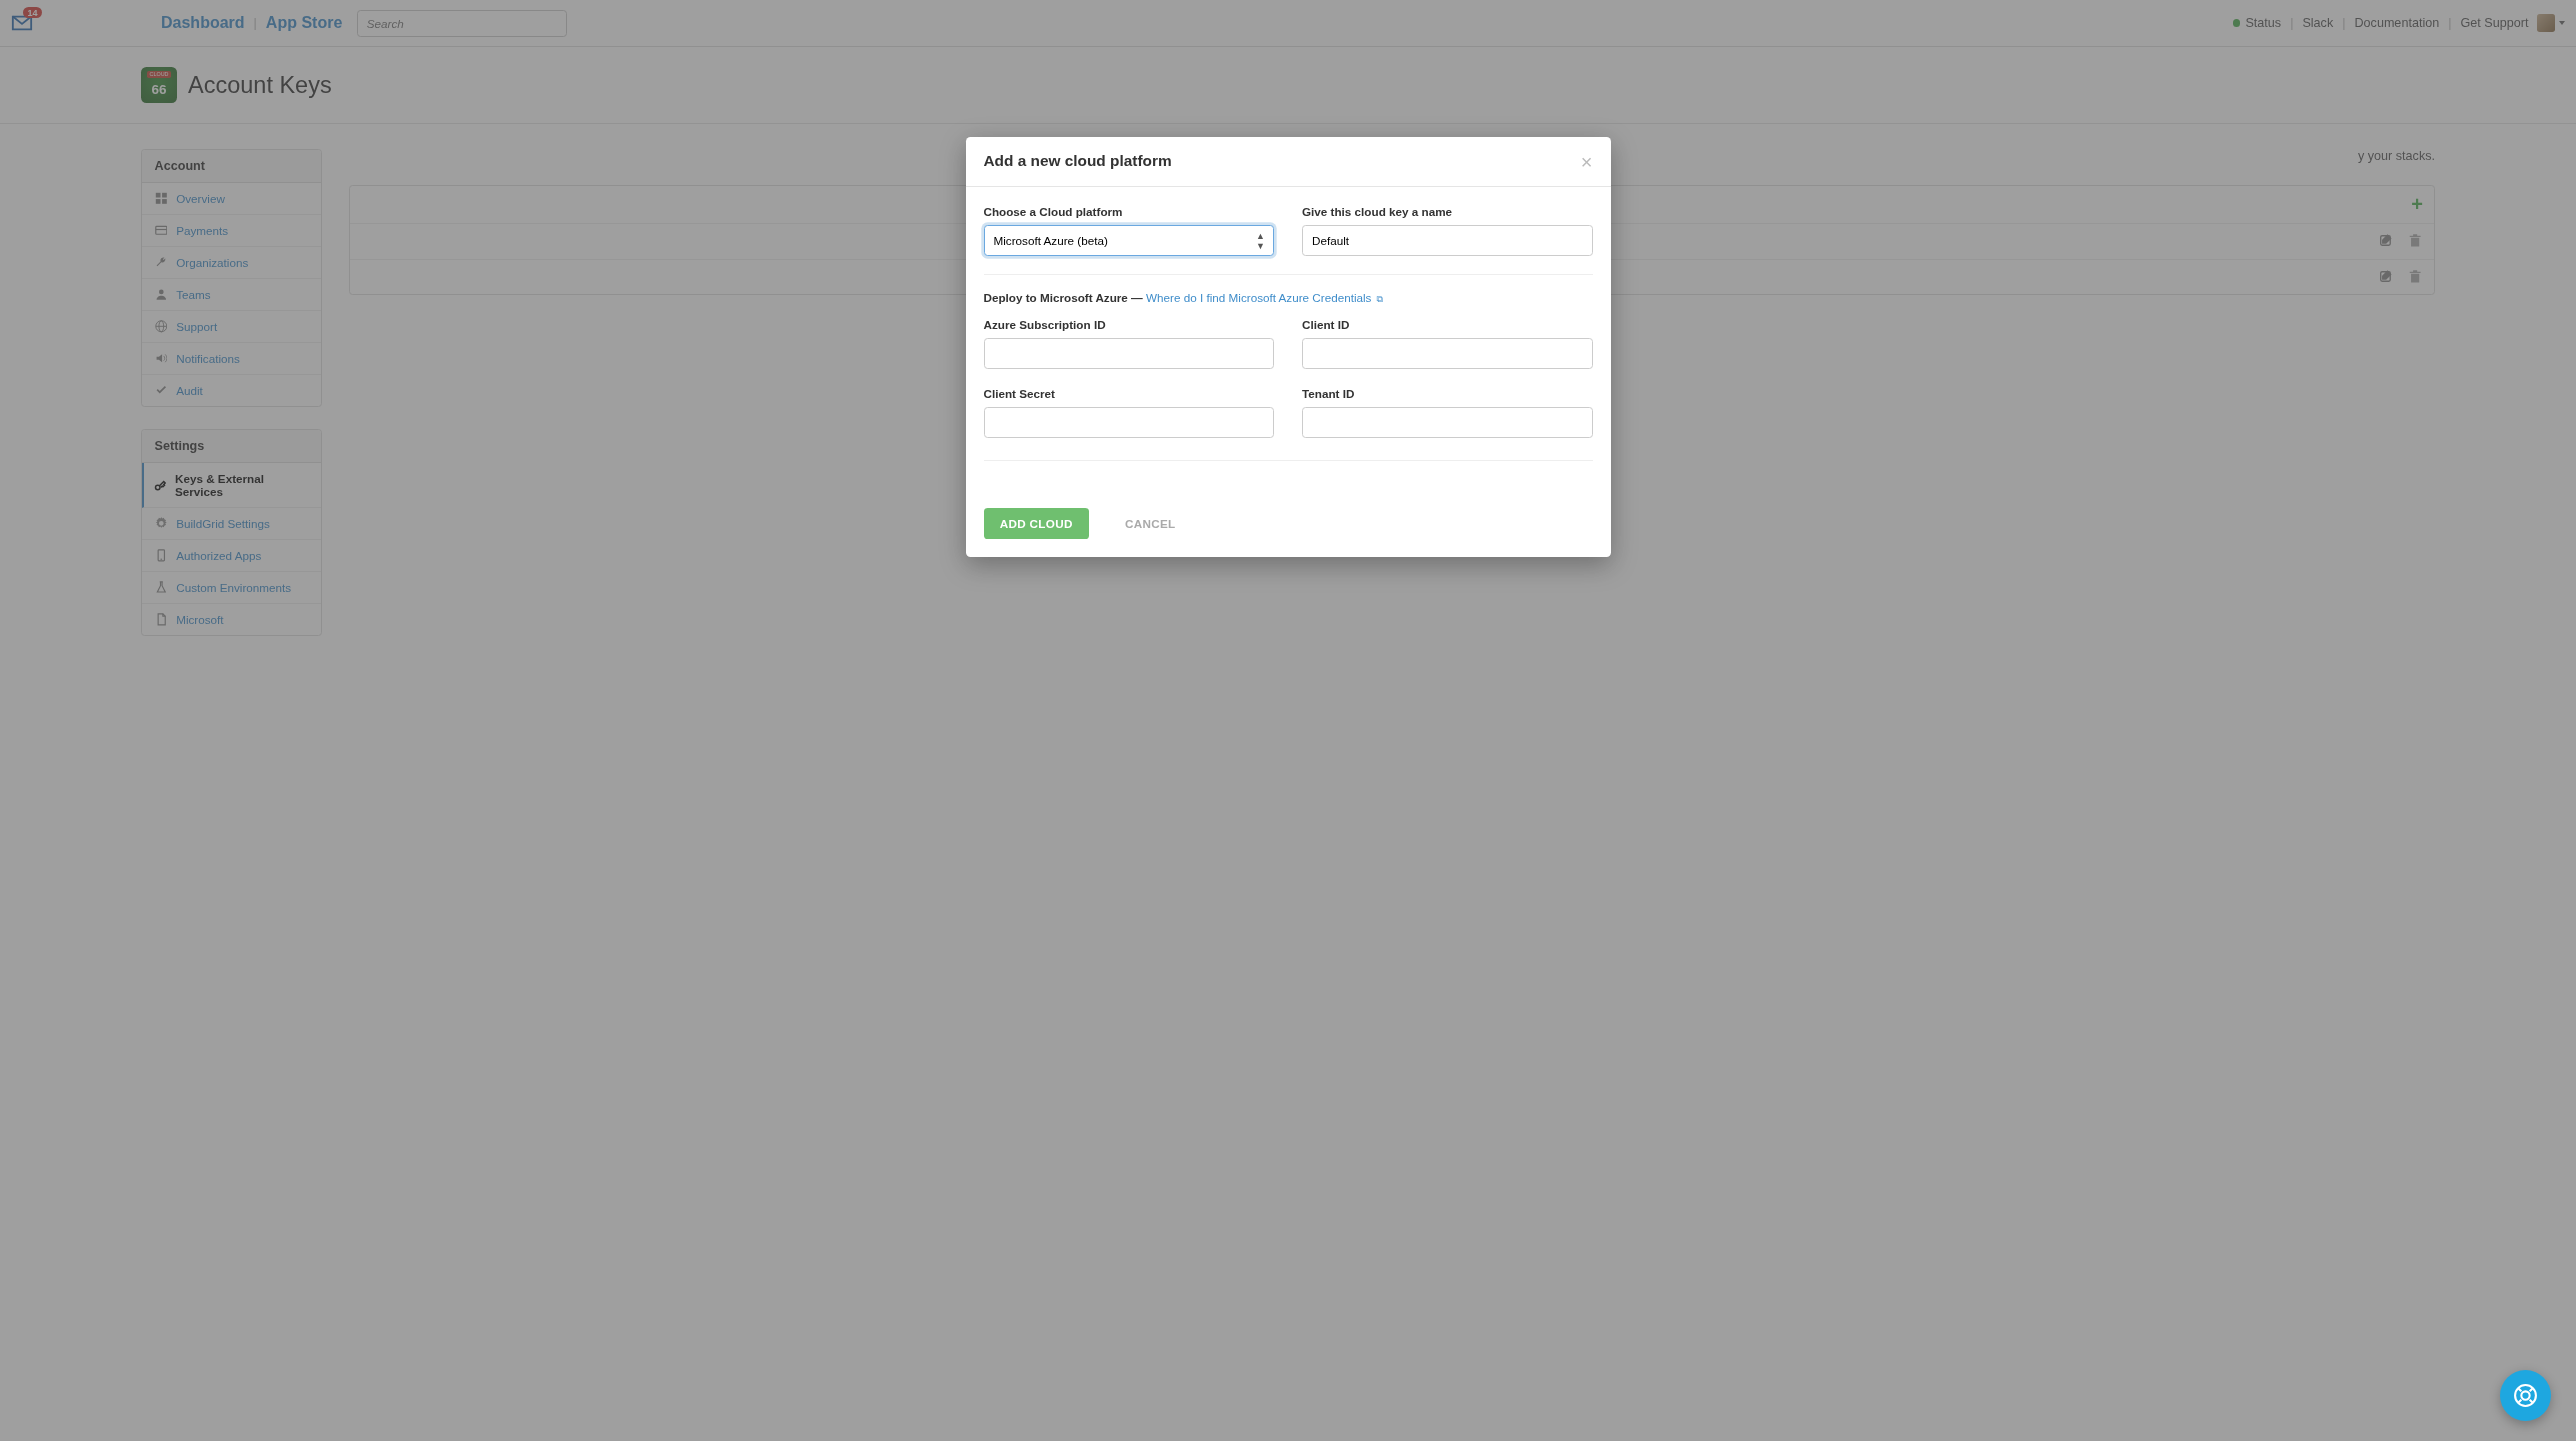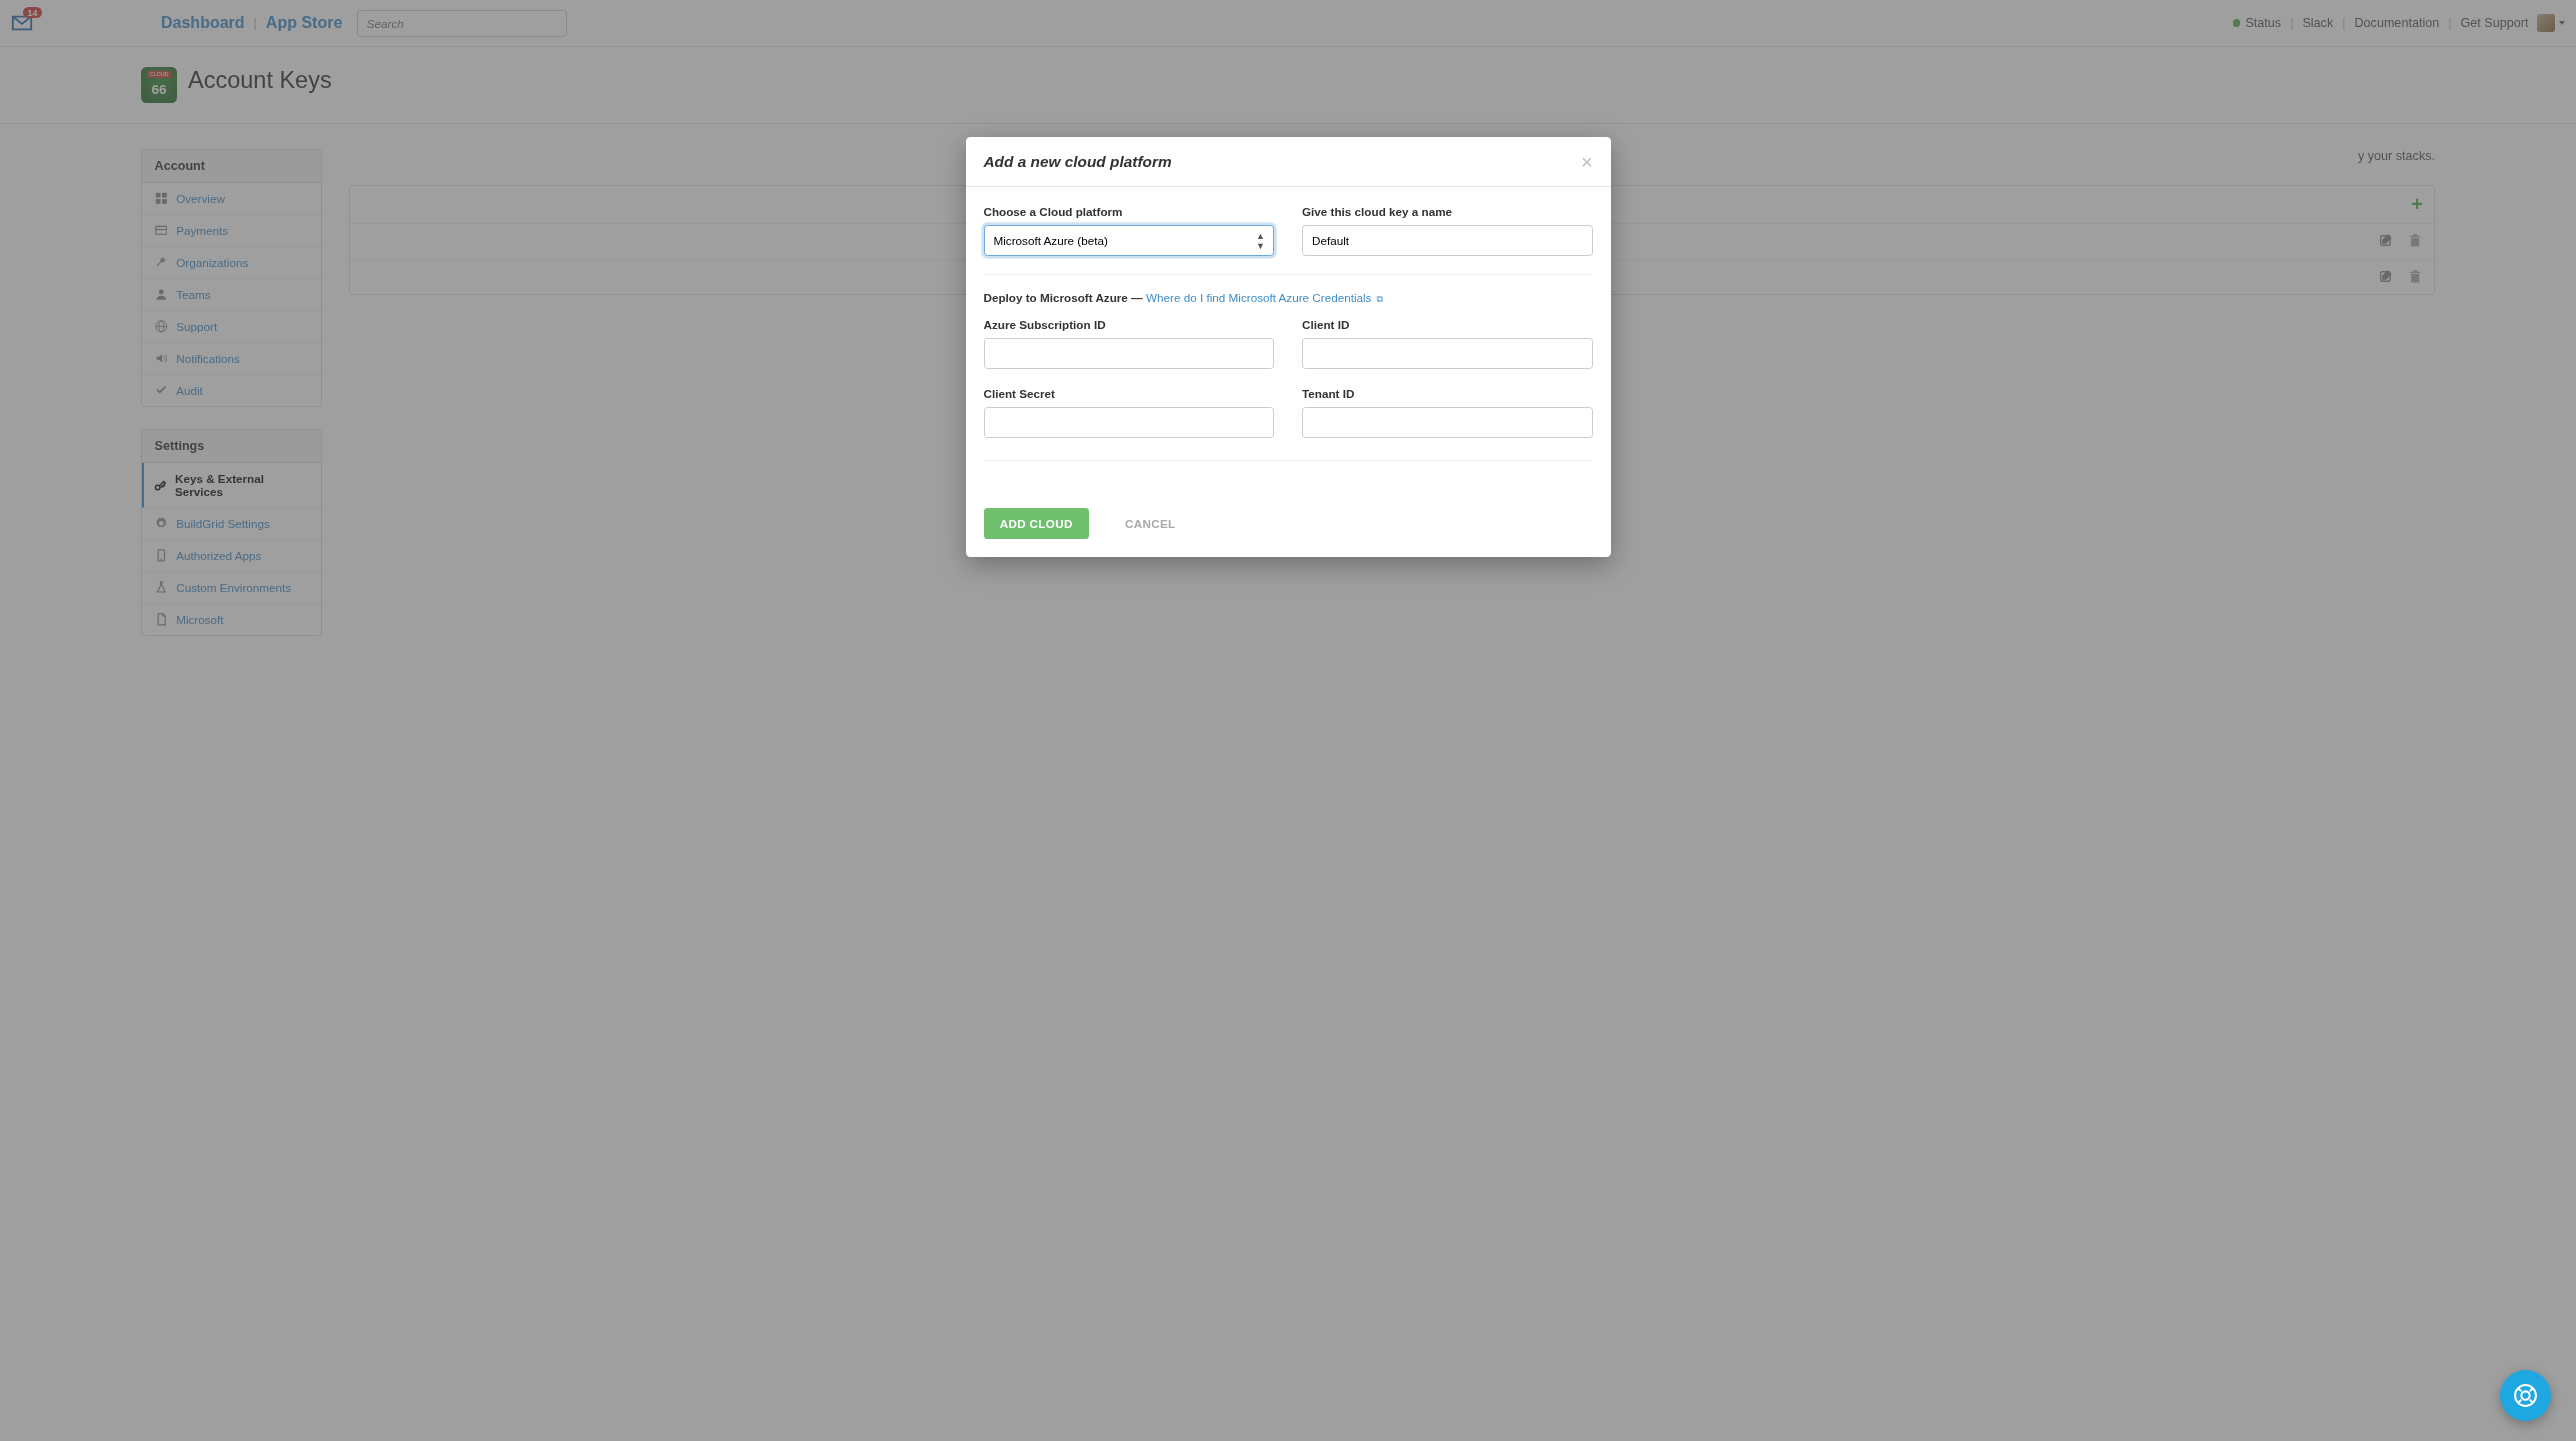--- a/index.html
+++ b/index.html
@@ -41,21 +41,21 @@
   color: #777;
 }
 .topnav-right { margin-left: auto; display: flex; align-items: center; }
 .status-dot { width: 7.2px; height: 7.2px; background: #4caf50; border-radius: 50%; display: inline-block; margin-right: 5.4px; }
 .topnav-right a { color: #555; font-size: 12.6px; }
 .avatar { width: 18px; height: 18px; border-radius: 2.7px; background: linear-gradient(135deg,#c8b090,#8a6d4a); margin-left: 9px; }
 .caret { display:inline-block; width:0; height:0; border-left:3.6px solid transparent; border-right:3.6px solid transparent; border-top:4.5px solid #666; margin-left:3.6px; vertical-align: middle; }
 
 
 .page-header {
-  display: flex; 
+  display: flex; align-items: center;
   padding: 20px 0 20px 141px;
   border-bottom: 0.9px solid #e5e5e5;
 }
 .logo-shield {
   width: 36px; height: 36px;
   border-radius: 5.4px;
   background: radial-gradient(circle at 50% 40%, #3b8e3b, #2d6b2d);
   position: relative;
   margin-right: 11px;
   display: flex; align-items: center; justify-content: center;
@@ -121,22 +121,22 @@
   position: fixed; inset: 0;
   background: rgba(80,80,80,0.55);
   display: flex; align-items: flex-start; justify-content: center;
   padding-top: 137px;
 }
 .modal {
   width: 645px; background: #fff; border-radius: 4.5px;
   box-shadow: 0 7.2px 27px rgba(0,0,0,0.3);
 }
 .modal-header {
-  display: flex; align-items: center; justify-content: space-between;
-  padding: 14.5px 18px; border-bottom: 0.9px solid #e5e5e5; font-style: italic;
+  display: flex; justify-content: space-between;
+  padding: 14.5px 18px; border-bottom: 0.9px solid #e5e5e5;
 }
 .modal-title { font-size: 15.4px; font-weight: 600; color: #333; }
 .close-x { font-size: 20px; color: #bbb; cursor: pointer; line-height: 1; }
 .modal-body { padding: 18px; }
 .form-row { display: flex; gap: 28px; margin-bottom: 18px; }
 .form-col { flex: 1; }
 .form-label { font-size: 11.7px; font-weight: 600; color: #333; margin-bottom: 7.2px; display: block; }
 .form-input, .form-select {
   width: 100%; height: 31px;
   border: 0.9px solid #ccc; border-radius: 3.6px;

